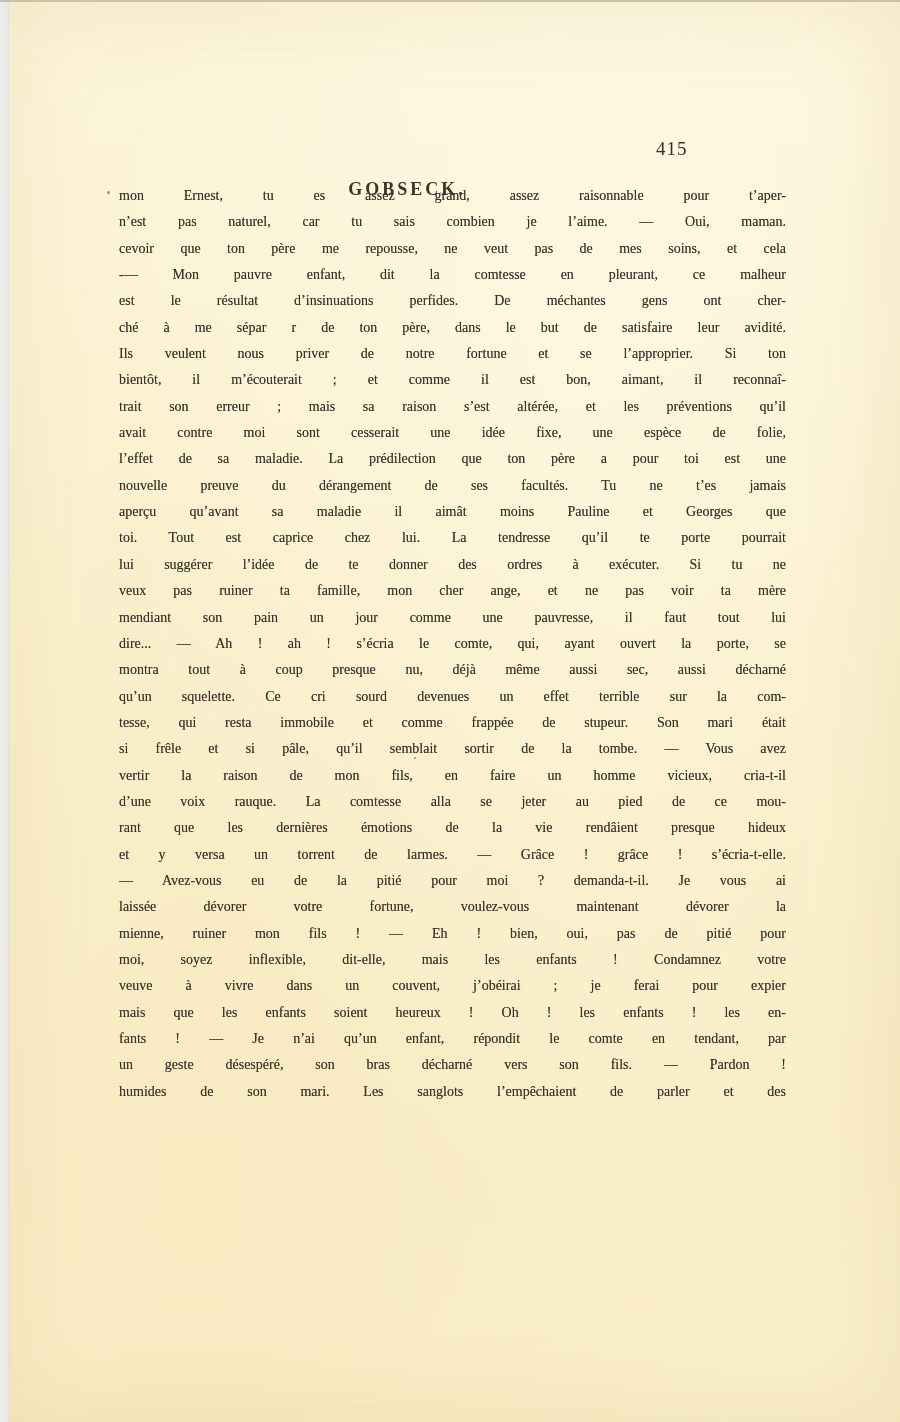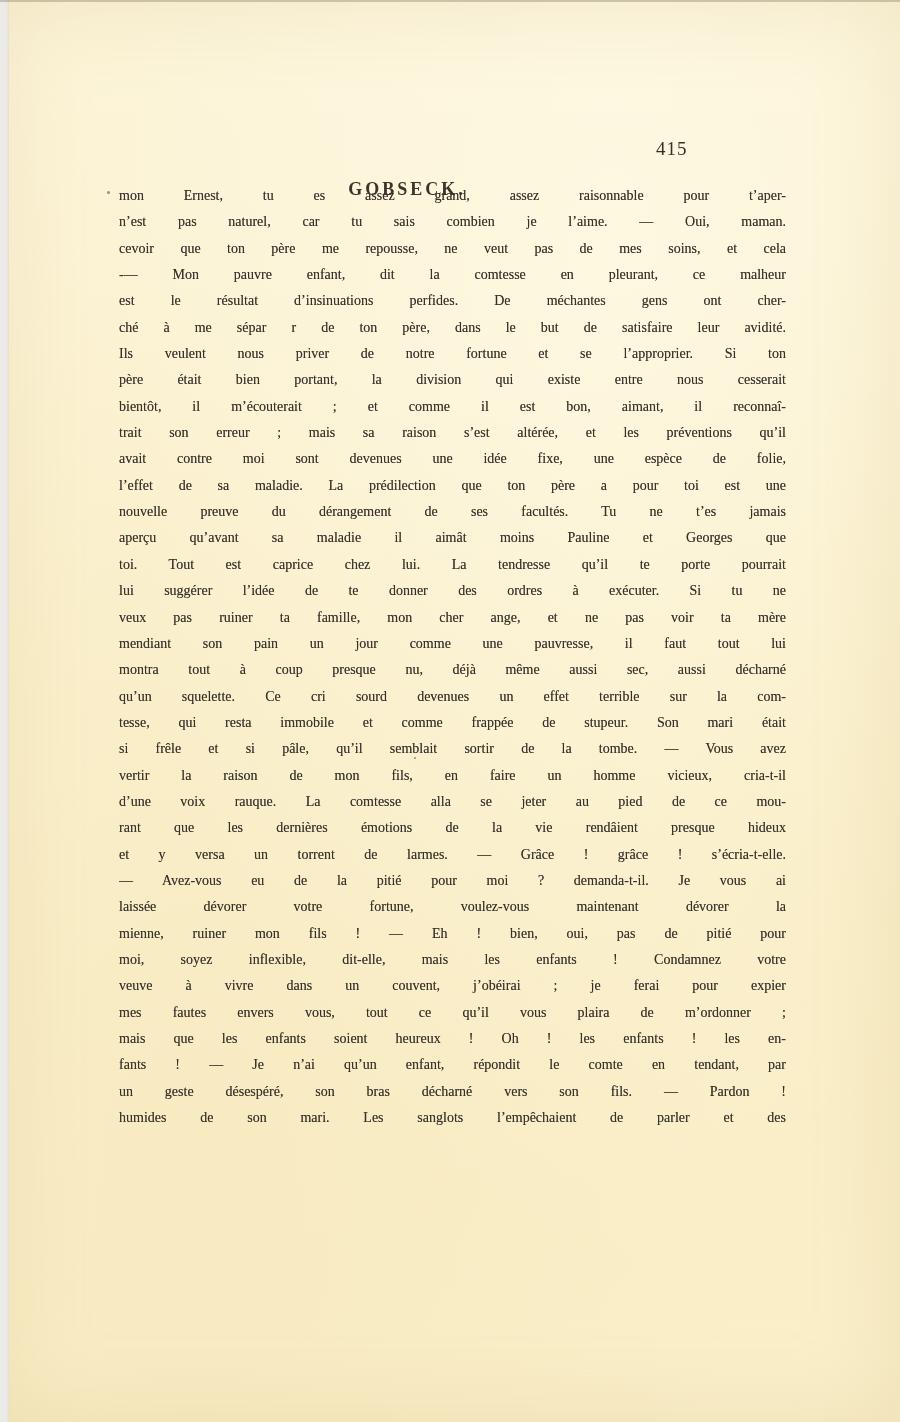--- a/index.html
+++ b/index.html
@@ -90,45 +90,44 @@
   <div class="page-number">415</div>
 
   <div class="text-block">
       <div class="line">mon Ernest, tu es assez grand, assez raisonnable pour t’aper-</div>
       <div class="line">n’est pas naturel, car tu sais combien je l’aime. — Oui, maman.</div>
       <div class="line">cevoir que ton père me repousse, ne veut pas de mes soins, et cela</div>
       <div class="line">-— Mon pauvre enfant, dit la comtesse en pleurant, ce malheur</div>
       <div class="line">est le résultat d’insinuations perfides. De méchantes gens ont cher-</div>
       <div class="line">ché à me sépar r de ton père, dans le but de satisfaire leur avidité.</div>
       <div class="line">Ils veulent nous priver de notre fortune et se l’approprier. Si ton</div>
-      <div class="line">père était bien portant, la division qui existe entre nous cesserait</div>
       <div class="line">bientôt, il m’écouterait ; et comme il est bon, aimant, il reconnaî-</div>
       <div class="line">trait son erreur ; mais sa raison s’est altérée, et les préventions qu’il</div>
-      <div class="line">avait contre moi sont devenues une idée fixe, une espèce de folie,</div>
+      <div class="line">avait contre moi sont cesserait une idée fixe, une espèce de folie,</div>
       <div class="line">l’effet de sa maladie. La prédilection que ton père a pour toi est une</div>
       <div class="line">nouvelle preuve du dérangement de ses facultés. Tu ne t’es jamais</div>
       <div class="line">aperçu qu’avant sa maladie il aimât moins Pauline et Georges que</div>
       <div class="line">toi. Tout est caprice chez lui. La tendresse qu’il te porte pourrait</div>
       <div class="line">lui suggérer l’idée de te donner des ordres à exécuter. Si tu ne</div>
       <div class="line">veux pas ruiner ta famille, mon cher ange, et ne pas voir ta mère</div>
       <div class="line">mendiant son pain un jour comme une pauvresse, il faut tout lui</div>
+      <div class="line">dire... — Ah ! ah ! s’écria le comte, qui, ayant ouvert la porte, se</div>
       <div class="line">montra tout à coup presque nu, déjà même aussi sec, aussi décharné</div>
       <div class="line">qu’un squelette. Ce cri sourd devenues un effet terrible sur la com-</div>
       <div class="line">tesse, qui resta immobile et comme frappée de stupeur. Son mari était</div>
       <div class="line">si frêle et si pâle, qu’il semblait sortir de la tombe. — Vous avez</div>
       <div class="line">vertir la raison de mon fils, en faire un homme vicieux, cria-t-il</div>
       <div class="line">d’une voix rauque. La comtesse alla se jeter au pied de ce mou-</div>
       <div class="line">rant que les dernières émotions de la vie rendâient presque hideux</div>
       <div class="line">et y versa un torrent de larmes. — Grâce ! grâce ! s’écria-t-elle.</div>
       <div class="line">— Avez-vous eu de la pitié pour moi ? demanda-t-il. Je vous ai</div>
       <div class="line">laissée dévorer votre fortune, voulez-vous maintenant dévorer la</div>
       <div class="line">mienne, ruiner mon fils ! — Eh ! bien, oui, pas de pitié pour</div>
       <div class="line">moi, soyez inflexible, dit-elle, mais les enfants ! Condamnez votre</div>
       <div class="line">veuve à vivre dans un couvent, j’obéirai ; je ferai pour expier</div>
-      <div class="line">mes fautes envers vous, tout ce qu’il vous plaira de m’ordonner ;</div>
       <div class="line">mais que les enfants soient heureux ! Oh ! les enfants ! les en-</div>
       <div class="line">fants ! — Je n’ai qu’un enfant, répondit le comte en tendant, par</div>
       <div class="line">un geste désespéré, son bras décharné vers son fils. — Pardon !</div>
       <div class="line">humides de son mari. Les sanglots l’empêchaient de parler et des</div>
     </div>
 
   <div class="speck speck-1"></div>
   <div class="speck speck-2"></div>
 </div>
 

